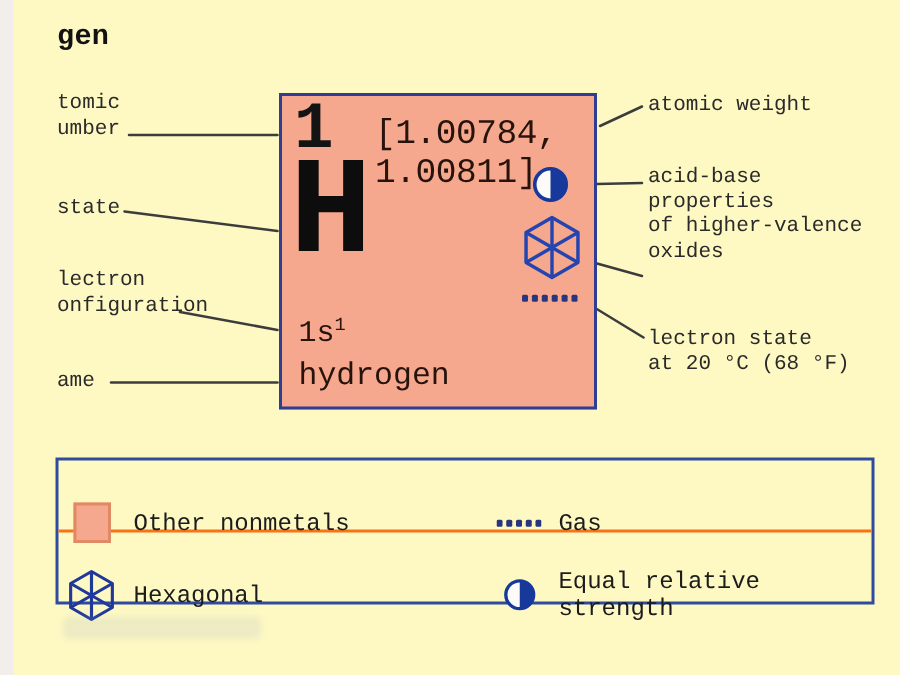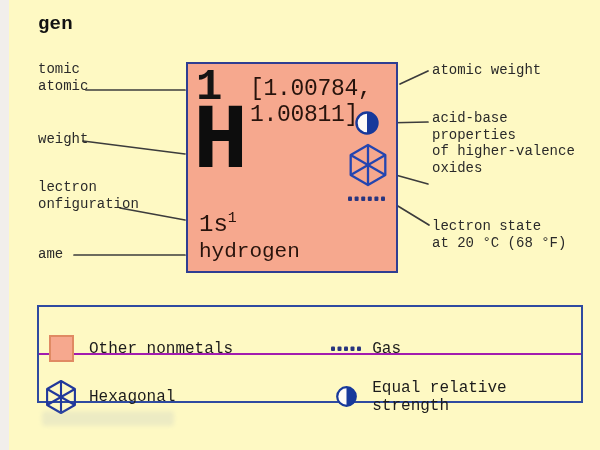--- a/index.html
+++ b/index.html
@@ -29,31 +29,31 @@
 
   .lines-overlay{position:absolute;left:0;top:0;width:600px;height:450px;pointer-events:none;}
 
   .card{
     position:absolute;left:186px;top:62px;width:212px;height:211px;
     background:#f6a88e;border:2px solid #2e3e92;box-sizing:border-box;
   }
   .card .atomic-number{position:absolute;left:8px;top:-2px;font-size:44px;font-weight:bold;color:#141414;}
   .card .atomic-weight{position:absolute;left:62px;top:12px;font-size:23px;color:#27130c;letter-spacing:-0.3px;}
   .card .symbol{position:absolute;left:5px;top:33px;font-size:92px;font-weight:bold;line-height:1;color:#0d0d0d;}
-  .card .config{position:absolute;left:11px;top:146px;font-size:24px;color:#27130c;}
+  .card .config{position:absolute;left:11px;top:146px;font-size:20px;color:#27130c;}
   .card .config sup{font-size:62%;}
   .card .name{position:absolute;left:11px;top:176px;font-size:21px;color:#27130c;}
   .ic-abs{position:absolute;}
 
   .legend{
     position:absolute;left:37px;top:305px;width:546px;height:98px;
     border:2px solid #2f4ba0;box-sizing:border-box;
   }
   .legend-row{height:46px;display:flex;align-items:center;}
-  .legend-row.second{border-top:2px solid #a21caf;}
+  .legend-row.second{border-top:2px solid #f97316;}
   .legend-cell{display:flex;align-items:center;margin-top:37px;}
   .legend-cell.c1{flex:0 0 53%;padding-left:2px;}
   .legend-cell.c2{flex:1;}
   .icon-slot{width:40px;display:flex;justify-content:center;align-items:center;flex:0 0 40px;}
   .icon-slot.s2{width:36px;flex:0 0 36px;}
   .legend-label{font-size:16px;color:#1c1c1c;margin-left:8px;}
   .swatch{
     width:21px;height:23px;background:#f6a88e;border:2px solid #e08a63;box-sizing:content-box;
   }
   .watermark{
@@ -77,24 +77,24 @@
       <line x1="74" y1="255" x2="185" y2="255"></line>
       <line x1="400" y1="84" x2="428" y2="71"></line>
       <line x1="383" y1="123" x2="428" y2="122"></line>
       <line x1="392" y1="174" x2="428" y2="184"></line>
       <line x1="388" y1="200" x2="429" y2="225"></line>
     </g>
   </svg>
 
   <div class="side-label lbl-atomic-number">
     <span>tomic</span>
-    <span>atomic</span>
+    <span>umber</span>
   </div>
   <div class="side-label lbl-symbol">
-    <span>weight</span>
+    <span>state</span>
   </div>
   <div class="side-label lbl-electron">
     <span>lectron</span>
     <span>onfiguration</span>
   </div>
   <div class="side-label lbl-name">
     <span>ame</span>
   </div>
 
   <div class="side-label lbl-atomic-weight">

